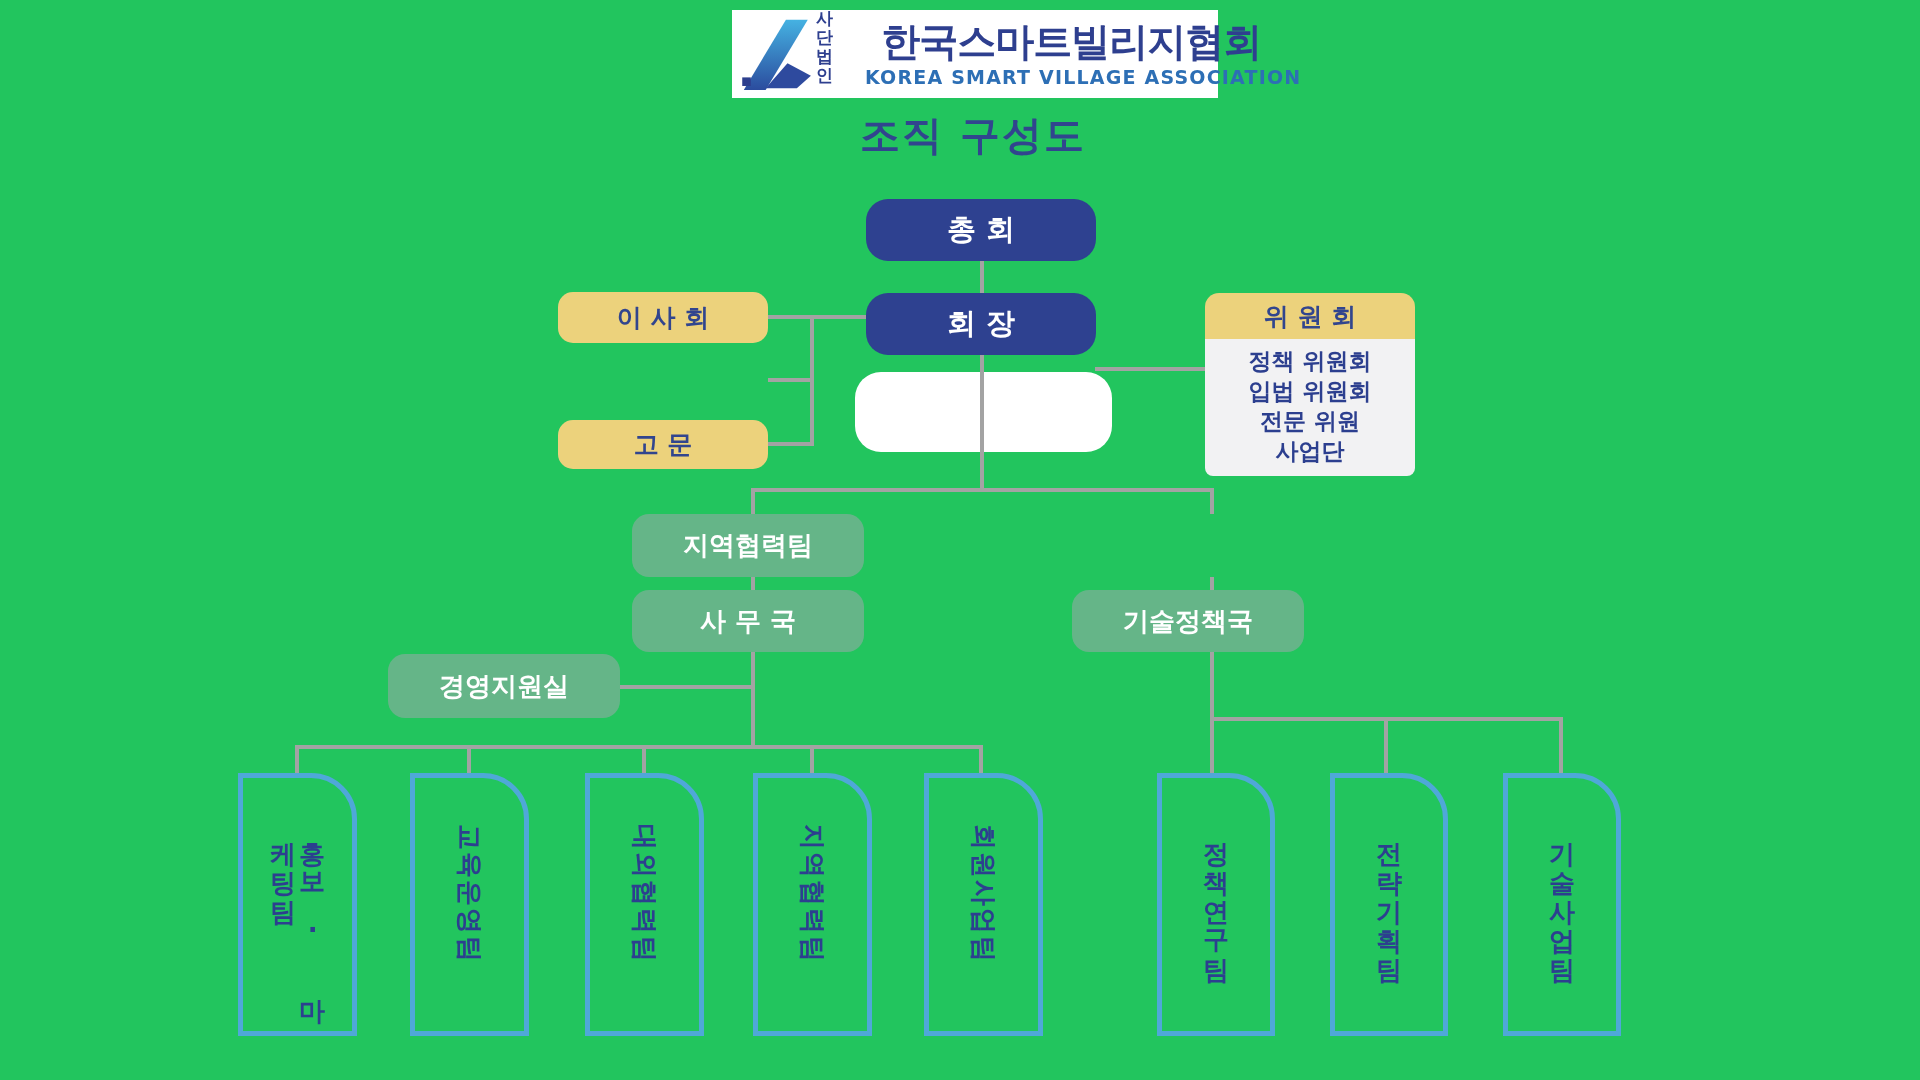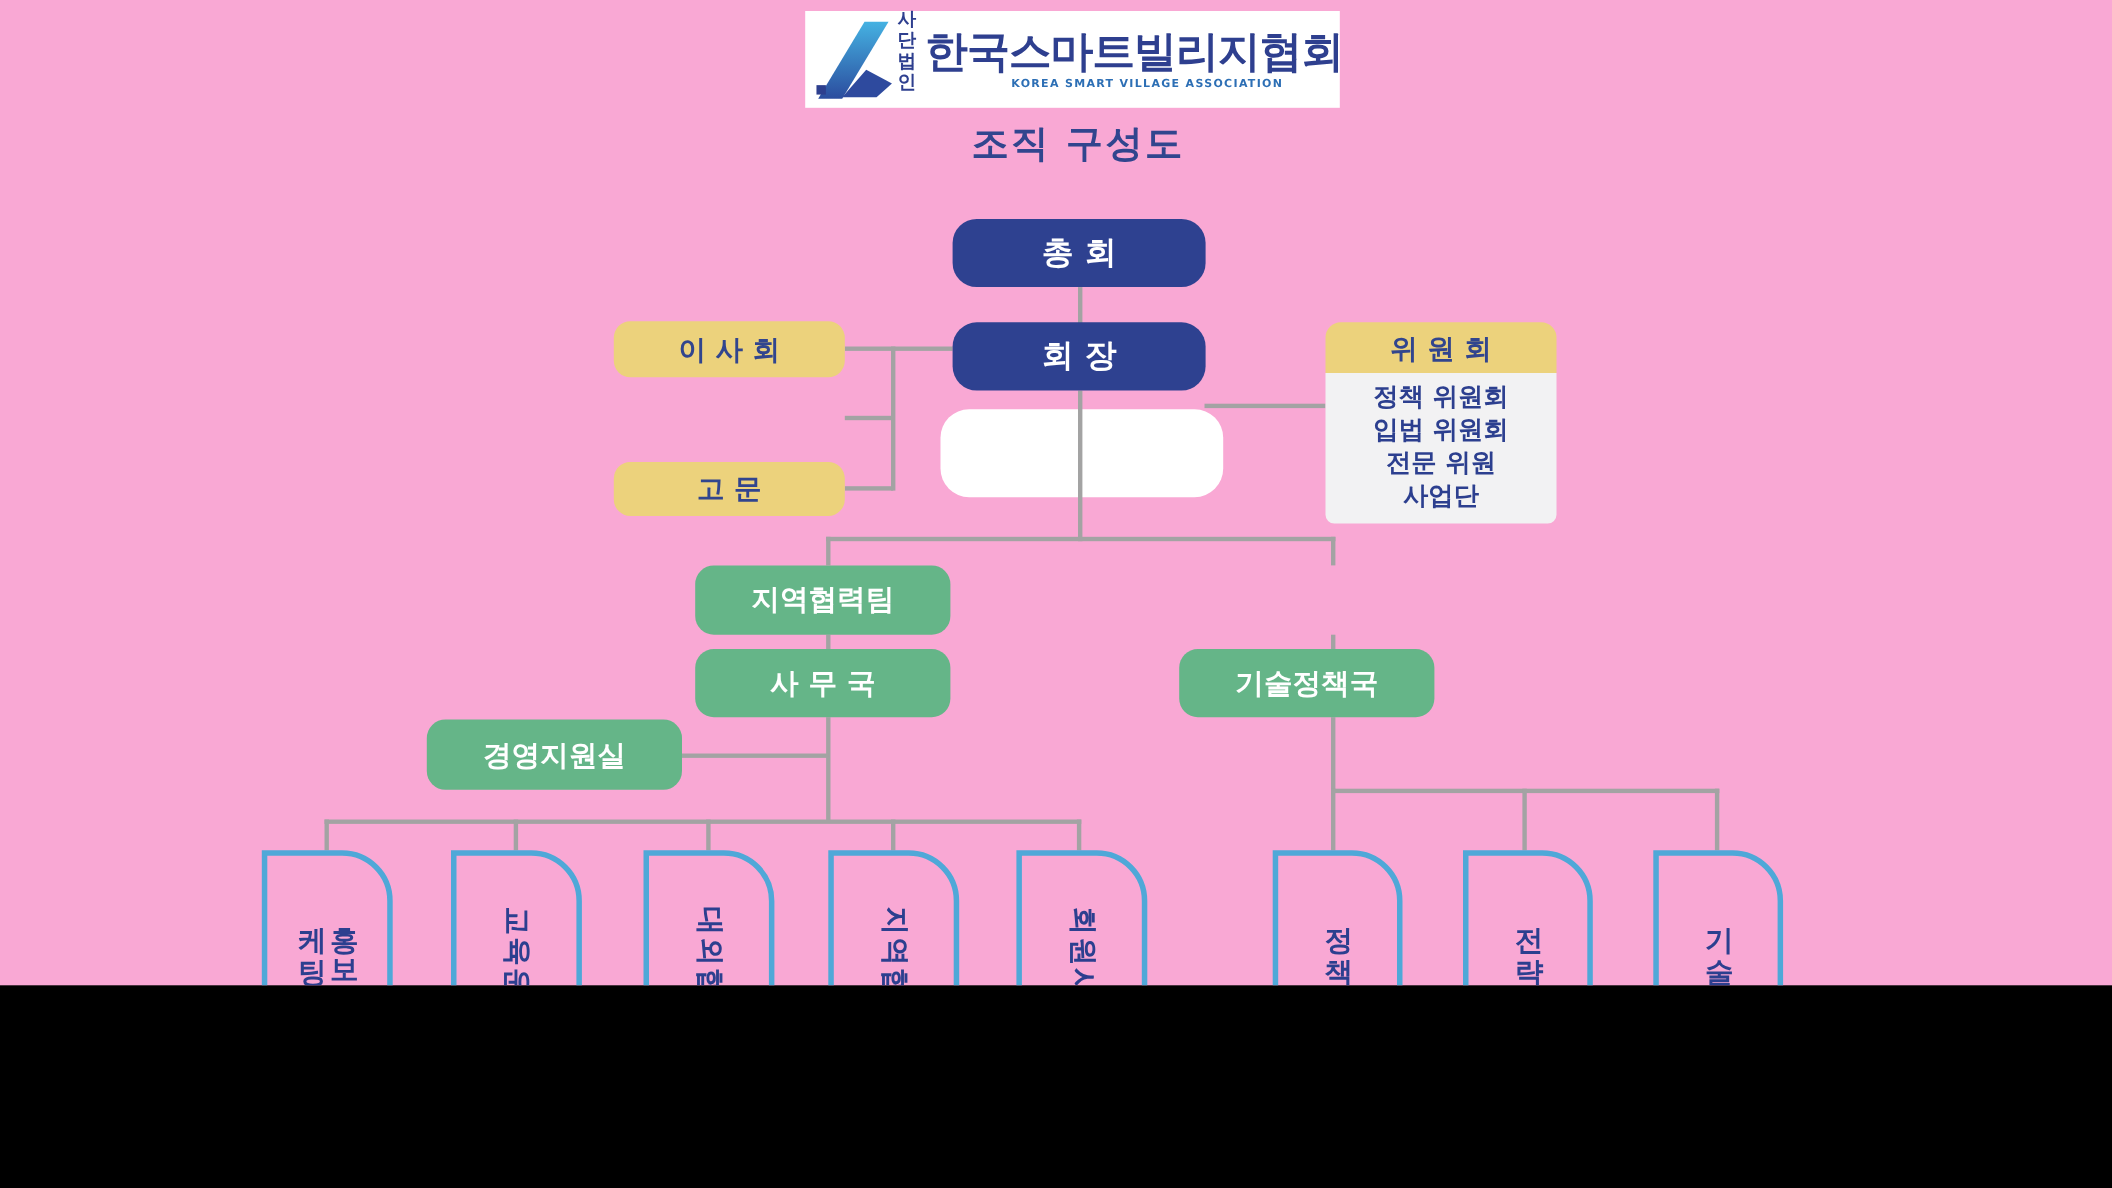--- a/index.html
+++ b/index.html
@@ -1,29 +1,29 @@
 <!DOCTYPE html>
 <html><head>
 <meta charset="utf-8">
 <style>
   html,body{margin:0;padding:0;background:#000;}
-  .stage{position:relative;width:1920px;height:896px;background:#f9a8d4;overflow:hidden;
+  .stage{position:relative;width:1920px;height:1080px;background:#22c55e;overflow:hidden;
          font-family:"DejaVu Sans","Liberation Sans",sans-serif;}
   .abs{position:absolute;}
   
   .logo-panel{left:732px;top:10px;width:486px;height:88px;background:#ffffff;
               display:flex;align-items:center;padding:0;box-sizing:border-box;}
   .logo-mark{width:78px;height:78px;margin-left:4px;flex:0 0 auto;}
   .org-type{color:#2e3f8f;font-weight:bold;font-size:17px;line-height:1.12;margin:0 8px 14px 2px;}
   .logo-textcol{display:flex;flex-direction:column;align-items:center;margin-top:2px;}
   .org-name{color:#2e3f8f;font-weight:bold;font-size:39px;letter-spacing:-1px;line-height:1.05;white-space:nowrap;}
-  .org-name-en{color:#2d6fb5;font-weight:bold;font-size:10px;letter-spacing:1.2px;margin-top:3px;white-space:nowrap;padding-left:24px;}
+  .org-name-en{color:#2d6fb5;font-weight:bold;font-size:19px;letter-spacing:1.2px;margin-top:3px;white-space:nowrap;padding-left:24px;}
   
-  .page-title{left:860px;top:108px;width:240px;text-align:center;color:#31458e;
-              font-size:34px;font-weight:800;letter-spacing:2px;white-space:nowrap;}
+  .page-title{left:860px;top:108px;width:240px;color:#31458e;
+              font-size:40px;font-weight:800;letter-spacing:2px;white-space:nowrap;}
   
   .cbox{display:flex;align-items:center;justify-content:center;box-sizing:border-box;
         font-weight:bold;white-space:nowrap;}
   .navy{background:#2e4190;color:#ffffff;border-radius:22px;font-size:29px;}
   .yellow{background:#ecd27c;color:#31458e;border-radius:15px;font-size:25px;}
   .green{background:#65b588;color:#ffffff;border-radius:17px;font-size:26px;}
   .whitebox{background:#ffffff;border-radius:26px;}
   
   .committee{left:1205px;top:293px;width:210px;}
   .committee-header{height:46px;background:#ecd27c;border-radius:14px 14px 0 0;

